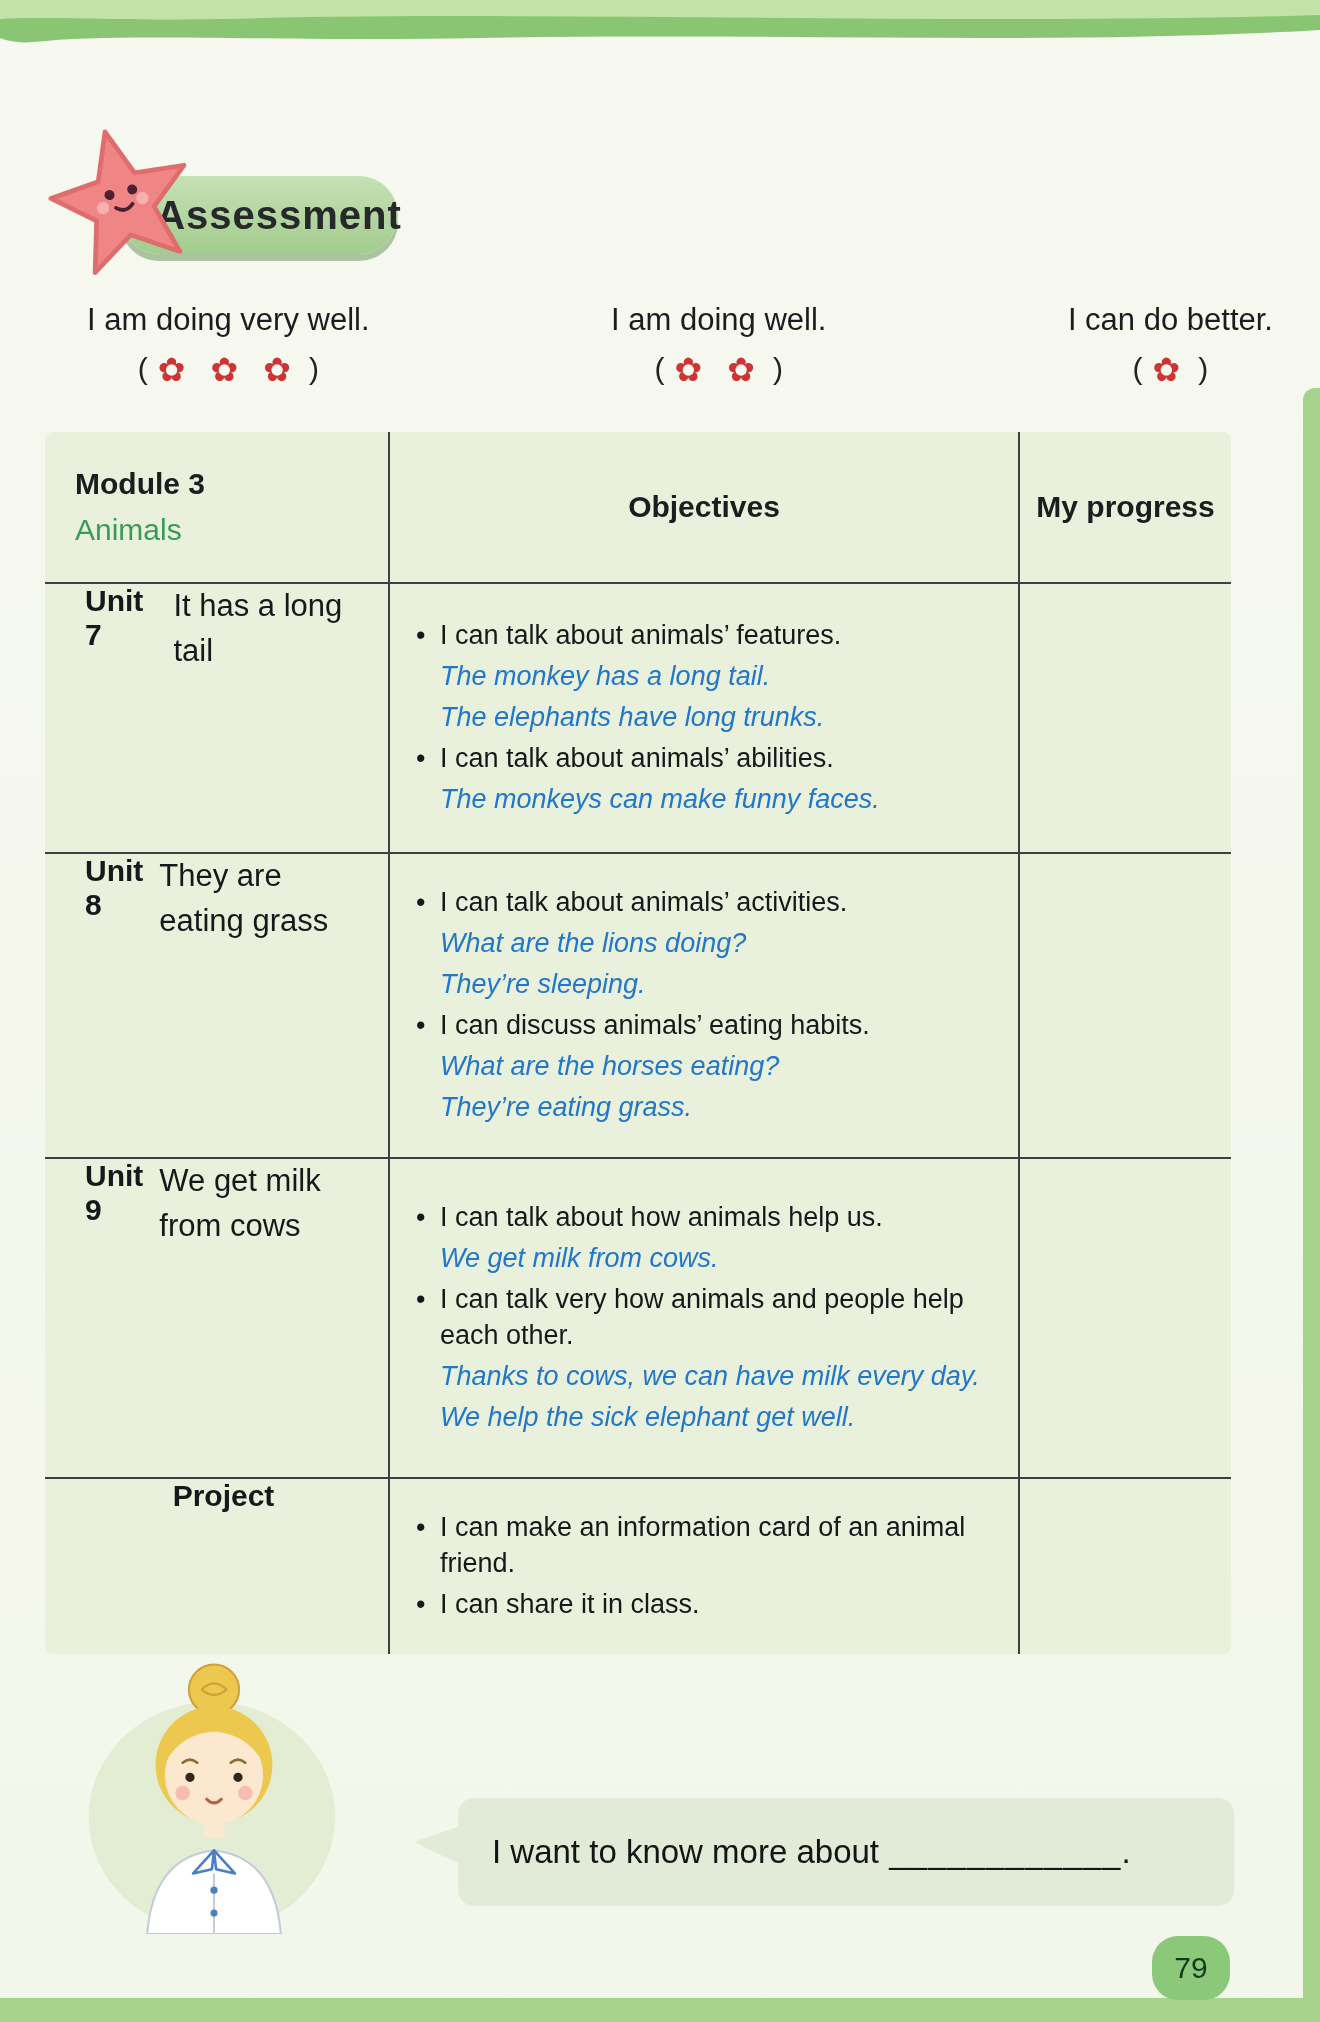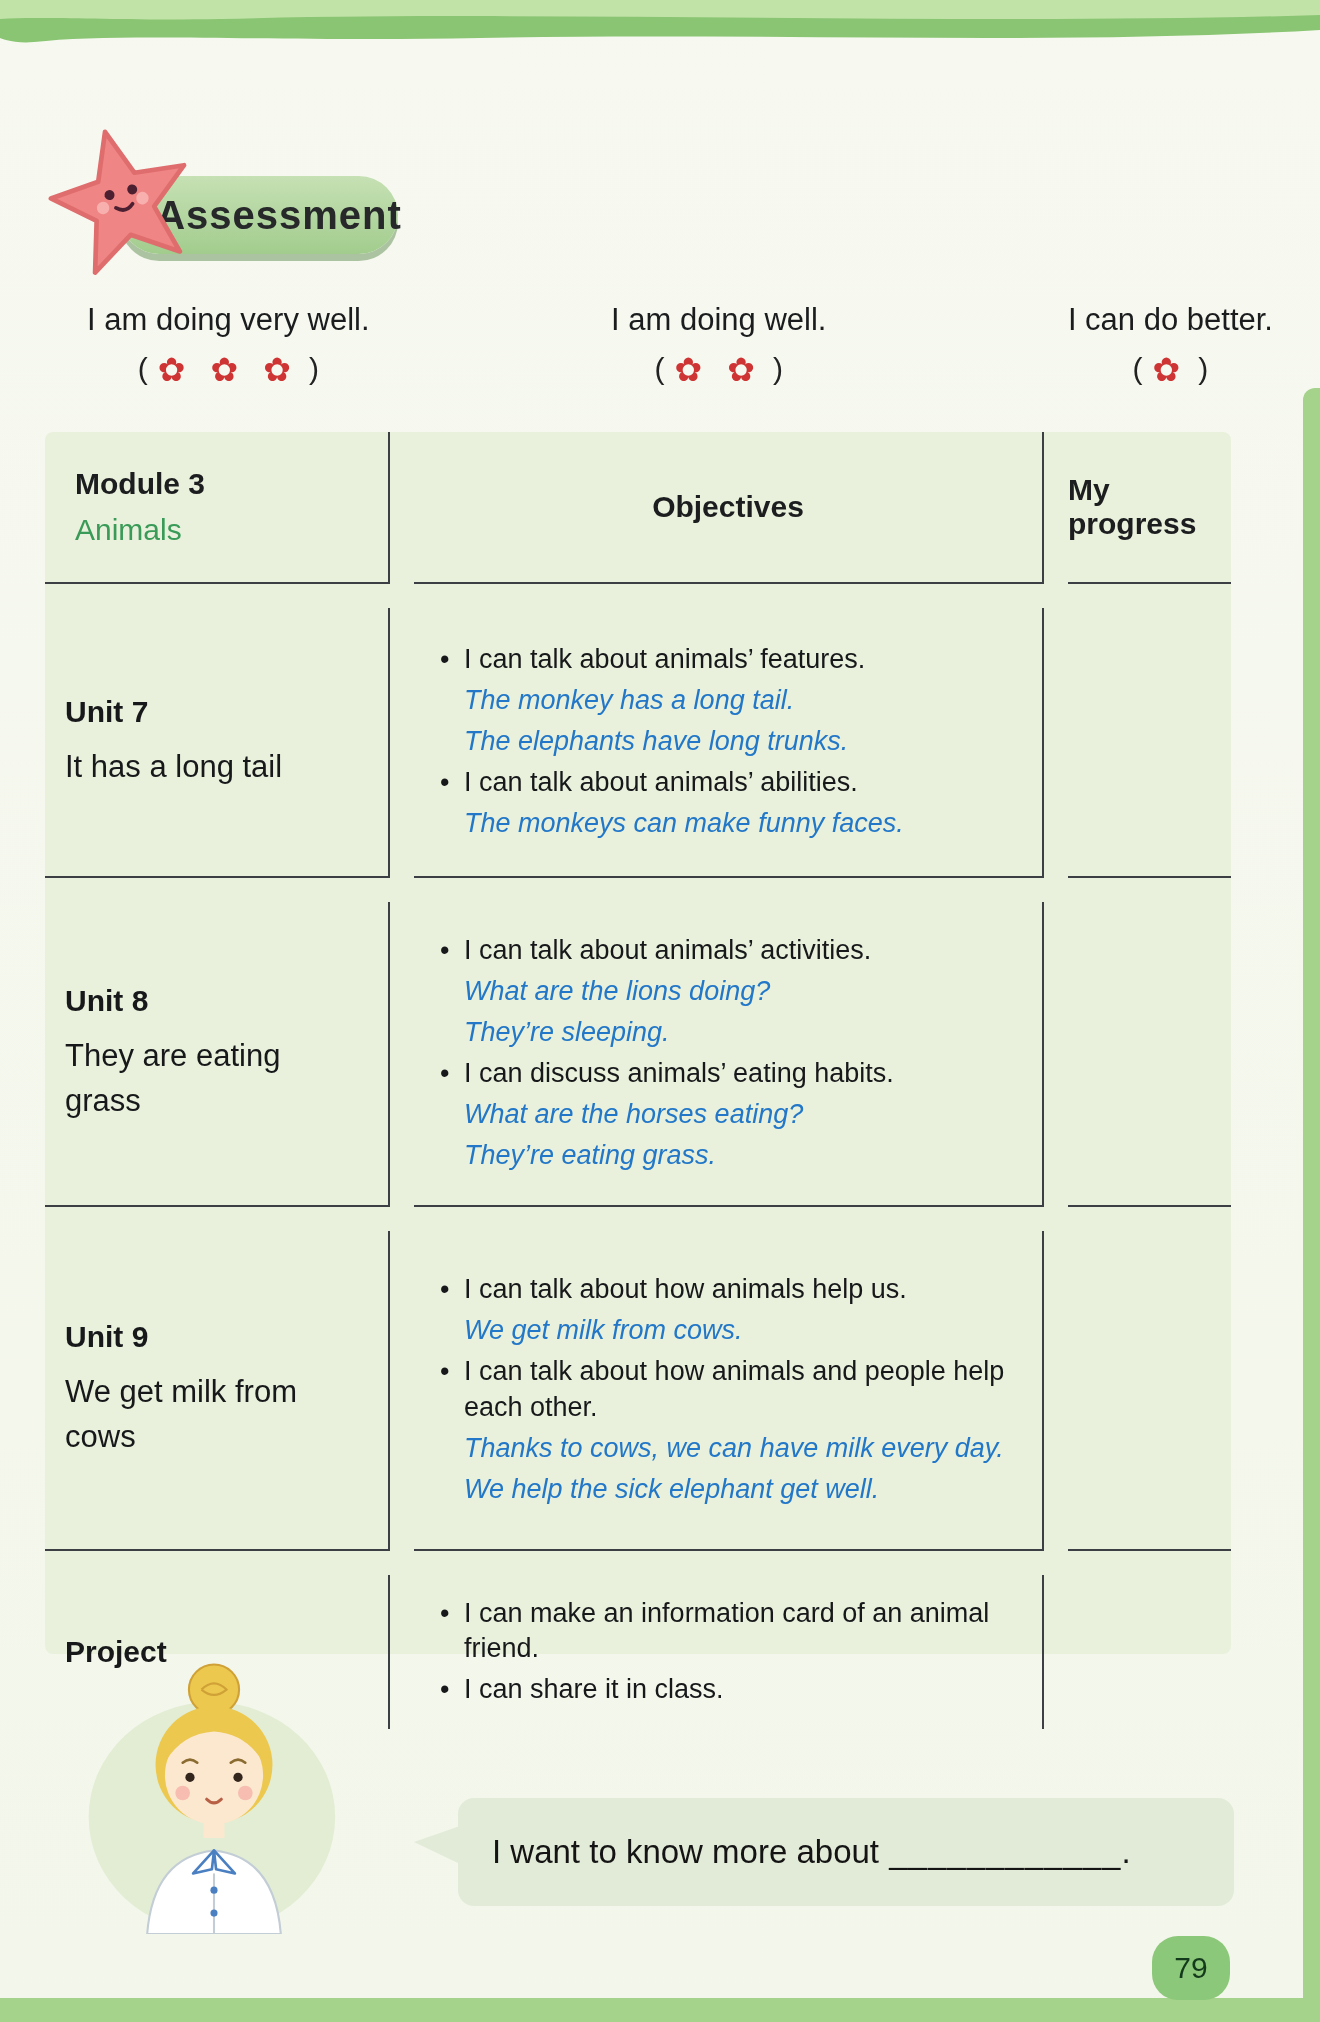--- a/index.html
+++ b/index.html
@@ -54,40 +54,39 @@
     vertical-align:-2px;
   }
 
   
   .rating-table {
     position:absolute; left:45px; top:432px; width:1186px; height:1222px;
     background:#e9f1dc; border-radius:8px;
     display:grid;
     grid-template-columns:345px 630px 1fr;
     grid-template-rows:152px 270px 305px 320px 1fr;
-    gap:24px;
   }
   .cell { min-width:0; }
   .v { border-right:2px solid #3c4044; }
   .h { border-bottom:2px solid #3c4044; }
 
   .head-left {
     display:flex; flex-direction:column; justify-content:center;
     padding-left:30px; gap:12px;
   }
   .module-name { font-size:30px; font-weight:bold; color:#1c1d1f; }
   .module-topic { font-size:30px; color:#3a9a58; }
   .head-center {
     display:flex; align-items:center; justify-content:center;
     font-size:30px; font-weight:bold; color:#1c1d1f;
   }
 
   .unit {
-    display:flex; flex-direction:column; justify-content:center;
-    padding:0 26px 0 20px; gap:16px;
+    display:flex; flex-direction:row; justify-content:center;
+    padding:0 26px 0 40px; gap:16px;
   }
   .unit-title { font-size:30px; font-weight:bold; }
   .unit-sub   { font-size:31px; line-height:1.45; }
 
   .obj {
     display:flex; flex-direction:column; justify-content:center;
     padding:18px 24px 18px 26px;
   }
   .ln { font-size:27px; line-height:1.33; margin:2.5px 0; }
   .ln-b { color:#17181a; padding-left:24px; }
@@ -194,21 +193,21 @@
     </div>
     <div class="cell h"></div>
 
     <div class="cell unit v h">
       <div class="unit-title">Unit 9</div>
       <div class="unit-sub">We get milk from cows</div>
     </div>
     <div class="cell obj v h">
       <div class="ln ln-b">I can talk about how animals help us.</div>
       <div class="ln ln-e">We get milk from cows.</div>
-      <div class="ln ln-b">I can talk about how animals and people help each other.</div>
+      <div class="ln ln-b">I can talk very how animals and people help each other.</div>
       <div class="ln ln-e">Thanks to cows, we can have milk every day.</div>
       <div class="ln ln-e">We help the sick elephant get well.</div>
     </div>
     <div class="cell h"></div>
 
     <div class="cell unit v">
       <div class="unit-title">Project</div>
     </div>
     <div class="cell obj v">
       <div class="ln ln-b">I can make an information card of an animal friend.</div>

